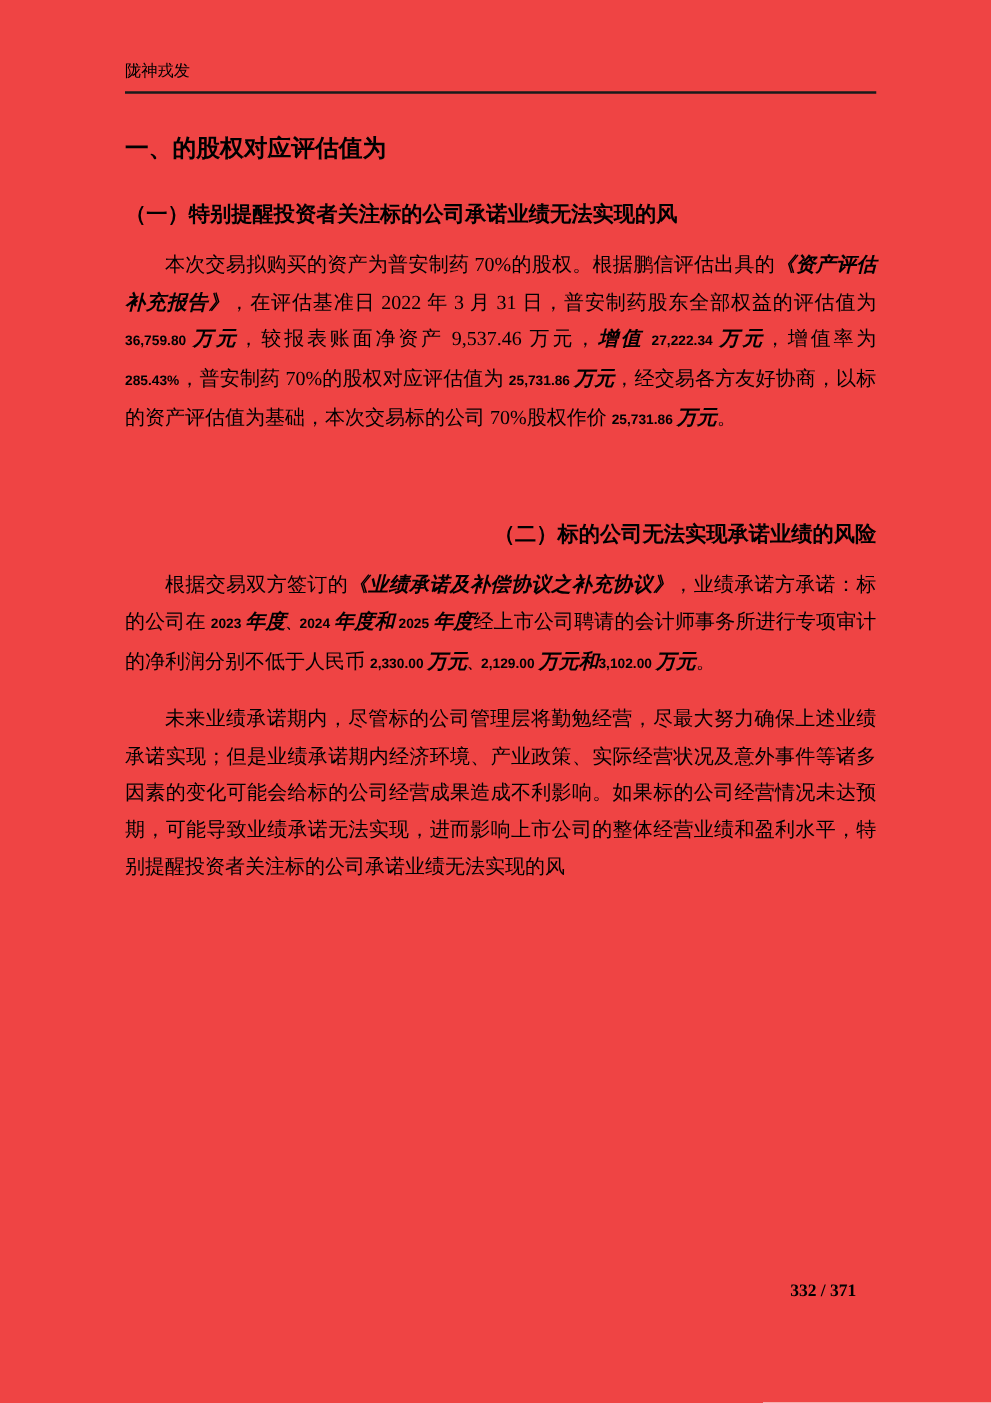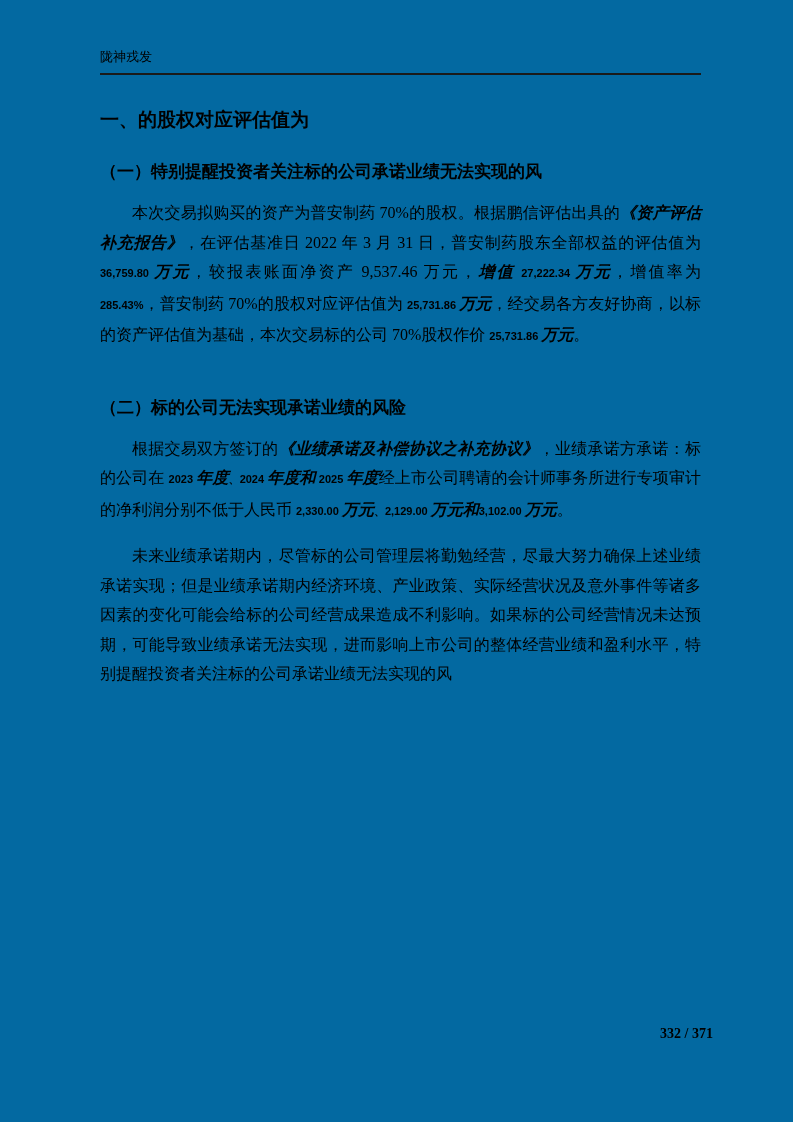--- a/index.html
+++ b/index.html
@@ -4,21 +4,21 @@
 <style>
   html, body {
     margin: 0;
     padding: 0;
     background: #ffffff;
   }
   .page {
     position: relative;
     width: 793px;
     height: 1122px;
-    background: #0369a1;
+    background: #ef4444;
     color: #000000;
     overflow: hidden;
     font-family: "Liberation Serif", "DejaVu Serif", serif;
   }
   .content {
     position: absolute;
     top: 48px;
     left: 100px;
     width: 601px;
   }
@@ -47,21 +47,22 @@
     line-height: 24px;
   }
   .h2 {
     margin: 28px 0 0 0;
     font-family: "Liberation Sans", "DejaVu Sans", sans-serif;
     font-weight: bold;
     font-size: 17px;
     line-height: 23px;
   }
   .h2-second {
-    margin-top: 44px;
+    margin-top: 64px;
+    text-align: right;
   }
   .para {
     margin: 15px 0 0 0;
     font-size: 16px;
     line-height: 29.5px;
     text-align: justify;
     text-indent: 32px;
   }
   .run-n {
     font-weight: normal;
@@ -72,21 +73,21 @@
     font-family: "Liberation Sans", "DejaVu Sans", sans-serif;
     font-size: 11px;
   }
   .run-bi {
     font-weight: bold;
     font-style: italic;
   }
   .footer {
     position: absolute;
     top: 1026px;
-    right: 80px;
+    right: 108px;
     font-weight: bold;
     font-size: 14px;
     font-family: "Liberation Serif", "DejaVu Serif", serif;
   }
 </style>
 </head>
 <body>
 
 <div class="page">
   <div class="content">

